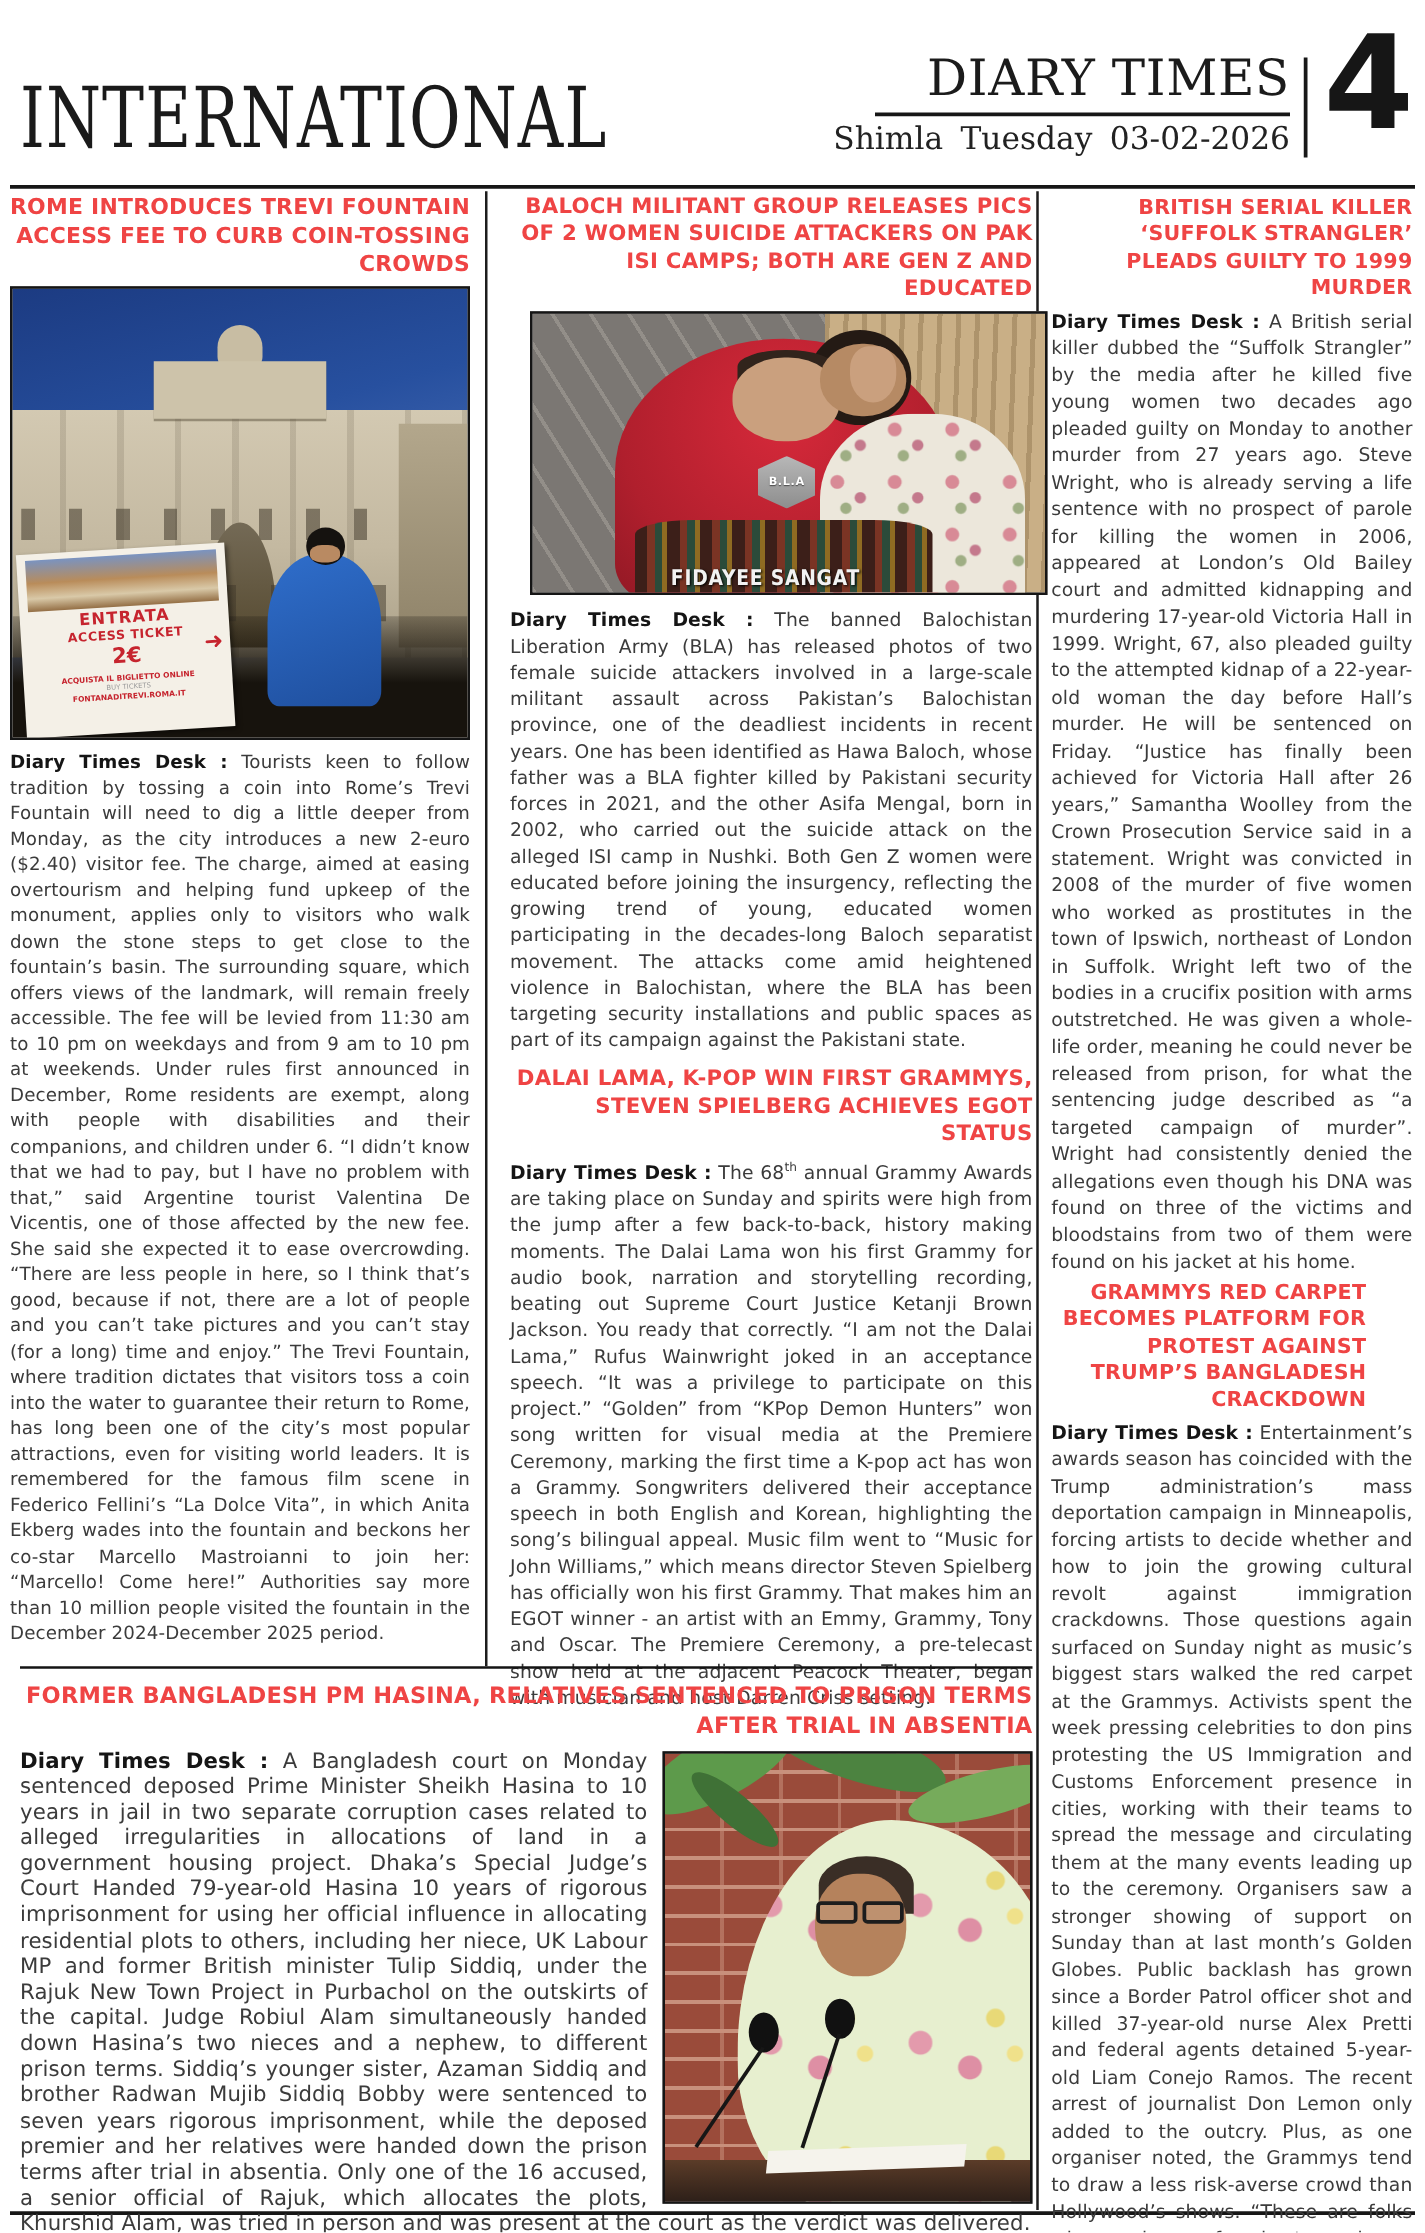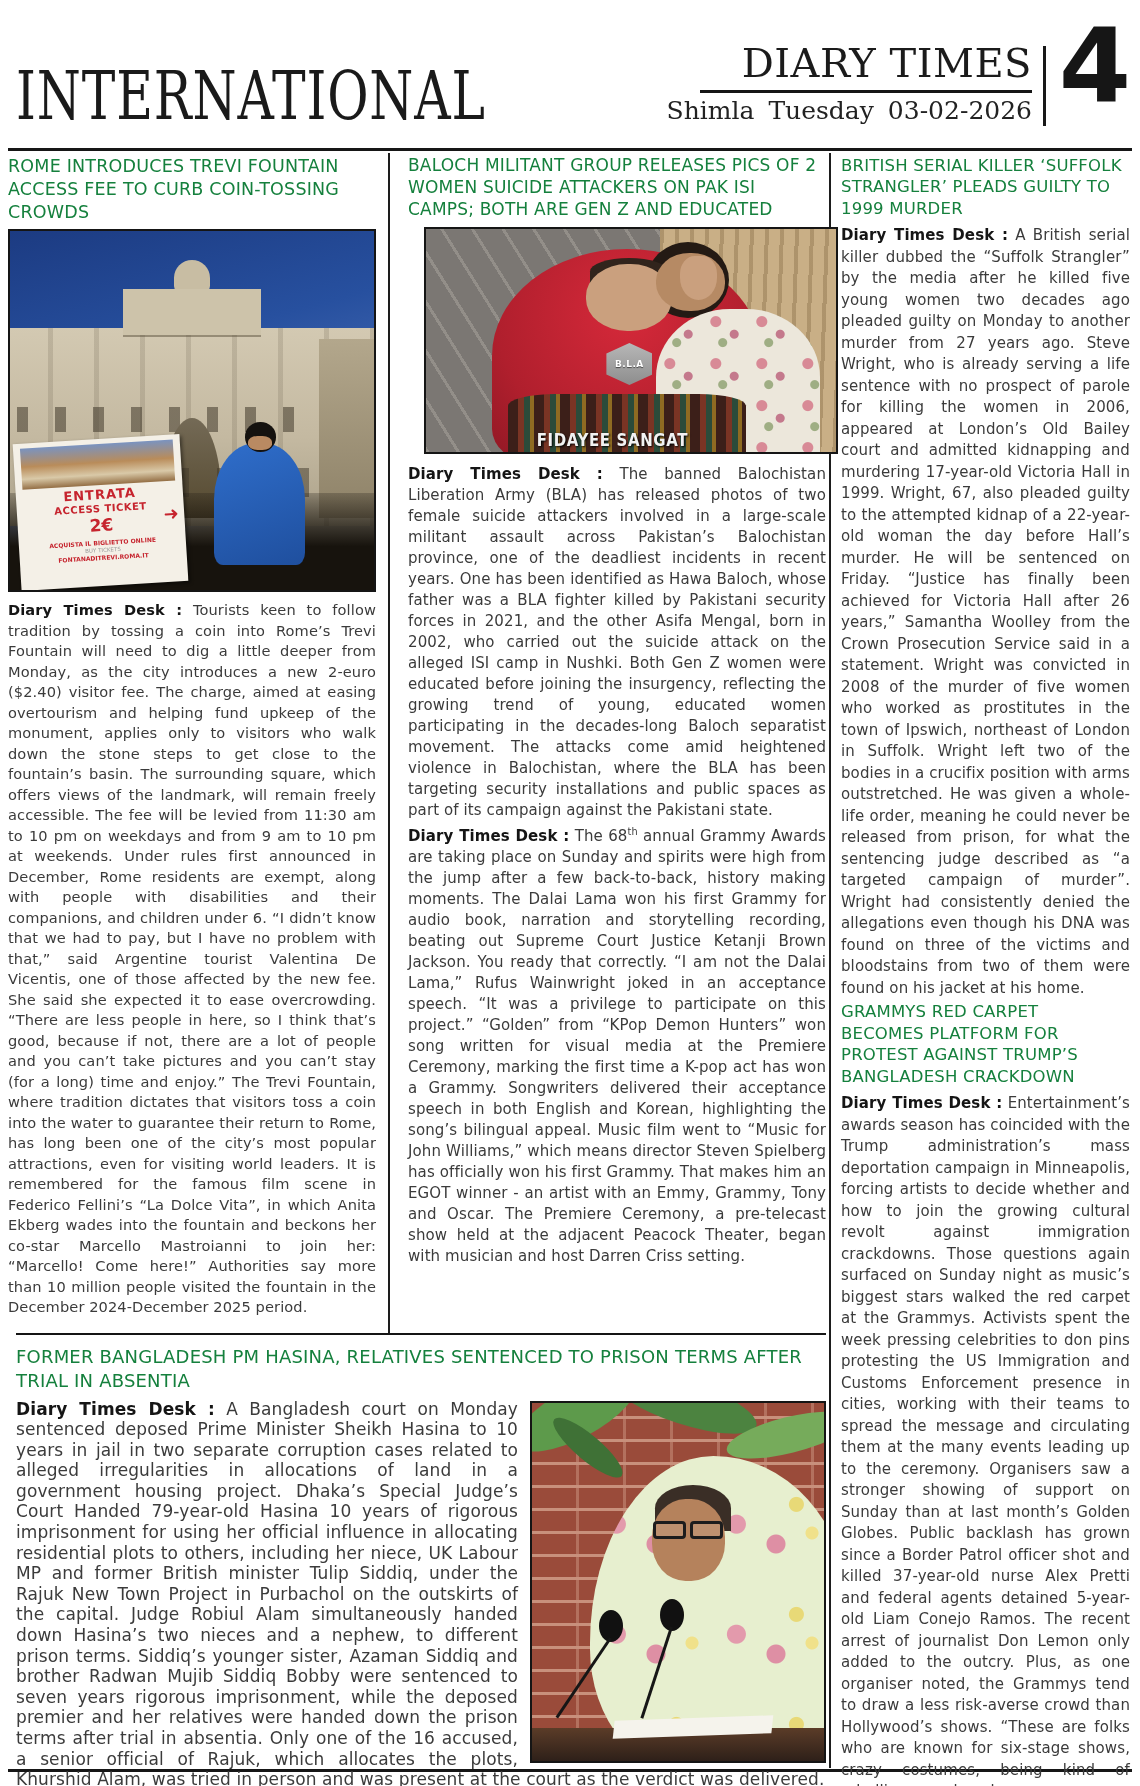--- a/index.html
+++ b/index.html
@@ -21,21 +21,21 @@
   .vdiv2 { position:absolute; left:829px; top:153px; width:2.2px; height:1615px; background:#1d1d1d; }
   .rule-bottom { position:absolute; left:8px; top:1769px; width:1124px; height:3px; background:#161616; }
 
   
   .col { position:absolute; top:153px; }
   .col1 { left:8px;  width:368px; }
   .col2 { left:408px; width:418px; }
   .col3 { left:841px; width:289px; }
   .bottom-sec { position:absolute; left:16px; top:1333px; width:810px; border-top:2.5px solid #141414; padding-top:8px; }
 
-  h2.headline { font-weight:400; color:#15803d; text-align:left; letter-spacing:.2px; margin:2px 0 6px; }
+  h2.headline { font-weight:700; color:#ef4444; text-align:right; letter-spacing:.2px; margin:2px 0 6px; }
   .h-c1 { font-size:17.5px; line-height:1.3; }
   .h-c2 { font-size:17px;  line-height:1.29; }
   .h-c3 { font-size:16.5px; line-height:1.3; }
   .h-c3b { font-size:16.5px; line-height:1.3; max-width:252px; margin:10px auto 8px; }
   .h-bt { font-size:18px; line-height:1.32; margin:4px 0 8px; }
 
   p.body { text-align:justify; }
   .b-c1 { font-size:14.6px; line-height:20.5px; letter-spacing:.1px; }
   .b-c2 { font-size:15px;   line-height:21px;  letter-spacing:.1px; }
   .b-c3 { font-size:15px;   line-height:21.5px; letter-spacing:.1px; }
@@ -168,20 +168,21 @@
       <div class="bp-right"></div>
       <div class="bp-hair2"></div>
       <div class="bp-face2"></div>
       <div class="bp-floral"></div>
       <div class="bp-badge">
           <span class="bp-badge-txt">B.L.A</span>
         </div>
       <div class="bp-caption">FIDAYEE SANGAT</div>
     </div>
     <p class="body b-c2"><b class="byline">Diary Times Desk :</b><span> The banned Balochistan Liberation Army (BLA) has released photos of two female suicide attackers involved in a large-scale militant assault across Pakistan’s Balochistan province, one of the deadliest incidents in recent years. One has been identified as Hawa Baloch, whose father was a BLA fighter killed by Pakistani security forces in 2021, and the other Asifa Mengal, born in 2002, who carried out the suicide attack on the alleged ISI camp in Nushki. Both Gen Z women were educated before joining the insurgency, reflecting the growing trend of young, educated women participating in the decades-long Baloch separatist movement. The attacks come amid heightened violence in Balochistan, where the BLA has been targeting security installations and public spaces as part of its campaign against the Pakistani state.</span></p>
+    <h2 class="headline h-c2" style="margin-top:10px;">DALAI LAMA, K-POP WIN FIRST GRAMMYS, STEVEN SPIELBERG ACHIEVES EGOT STATUS</h2>
     <p class="body b-c2"><b class="byline">Diary Times Desk :</b><span> The 68</span><sup>th</sup><span> annual Grammy Awards are taking place on Sunday and spirits were high from the jump after a few back-to-back, history making moments. The Dalai Lama won his first Grammy for audio book, narration and storytelling recording, beating out Supreme Court Justice Ketanji Brown Jackson. You ready that correctly. “I am not the Dalai Lama,” Rufus Wainwright joked in an acceptance speech. “It was a privilege to participate on this project.” “Golden” from “KPop Demon Hunters” won song written for visual media at the Premiere Ceremony, marking the first time a K-pop act has won a Grammy. Songwriters delivered their acceptance speech in both English and Korean, highlighting the song’s bilingual appeal. Music film went to “Music for John Williams,” which means director Steven Spielberg has officially won his first Grammy. That makes him an EGOT winner - an artist with an Emmy, Grammy, Tony and Oscar. The Premiere Ceremony, a pre-telecast show held at the adjacent Peacock Theater, began with musician and host Darren Criss setting.</span></p>
   </div>
 
   <div class="col col3">
     <h2 class="headline h-c3">BRITISH SERIAL KILLER ‘SUFFOLK STRANGLER’ PLEADS GUILTY TO 1999 MURDER</h2>
     <p class="body b-c3"><b class="byline">Diary Times Desk :</b><span> A British serial killer dubbed the “Suffolk Strangler” by the media after he killed five young women two decades ago pleaded guilty on Monday to another murder from 27 years ago. Steve Wright, who is already serving a life sentence with no prospect of parole for killing the women in 2006, appeared at London’s Old Bailey court and admitted kidnapping and murdering 17-year-old Victoria Hall in 1999. Wright, 67, also pleaded guilty to the attempted kidnap of a 22-year-old woman the day before Hall’s murder. He will be sentenced on Friday. “Justice has finally been achieved for Victoria Hall after 26 years,” Samantha Woolley from the Crown Prosecution Service said in a statement. Wright was convicted in 2008 of the murder of five women who worked as prostitutes in the town of Ipswich, northeast of London in Suffolk. Wright left two of the bodies in a crucifix position with arms outstretched. He was given a whole-life order, meaning he could never be released from prison, for what the sentencing judge described as “a targeted campaign of murder”. Wright had consistently denied the allegations even though his DNA was found on three of the victims and bloodstains from two of them were found on his jacket at his home.</span></p>
     <h2 class="headline h-c3b">GRAMMYS RED CARPET BECOMES PLATFORM FOR PROTEST AGAINST TRUMP’S BANGLADESH CRACKDOWN</h2>
     <p class="body b-c3"><b class="byline">Diary Times Desk :</b><span> Entertainment’s awards season has coincided with the Trump administration’s mass deportation campaign in Minneapolis, forcing artists to decide whether and how to join the growing cultural revolt against immigration crackdowns. Those questions again surfaced on Sunday night as music’s biggest stars walked the red carpet at the Grammys. Activists spent the week pressing celebrities to don pins protesting the US Immigration and Customs Enforcement presence in cities, working with their teams to spread the message and circulating them at the many events leading up to the ceremony. Organisers saw a stronger showing of support on Sunday than at last month’s Golden Globes. Public backlash has grown since a Border Patrol officer shot and killed 37-year-old nurse Alex Pretti and federal agents detained 5-year-old Liam Conejo Ramos. The recent arrest of journalist Don Lemon only added to the outcry. Plus, as one organiser noted, the Grammys tend to draw a less risk-averse crowd than Hollywood’s shows. “These are folks who are known for six-stage shows, crazy costumes, being kind of rebellious, punk rock.</span></p>
   </div>
 

